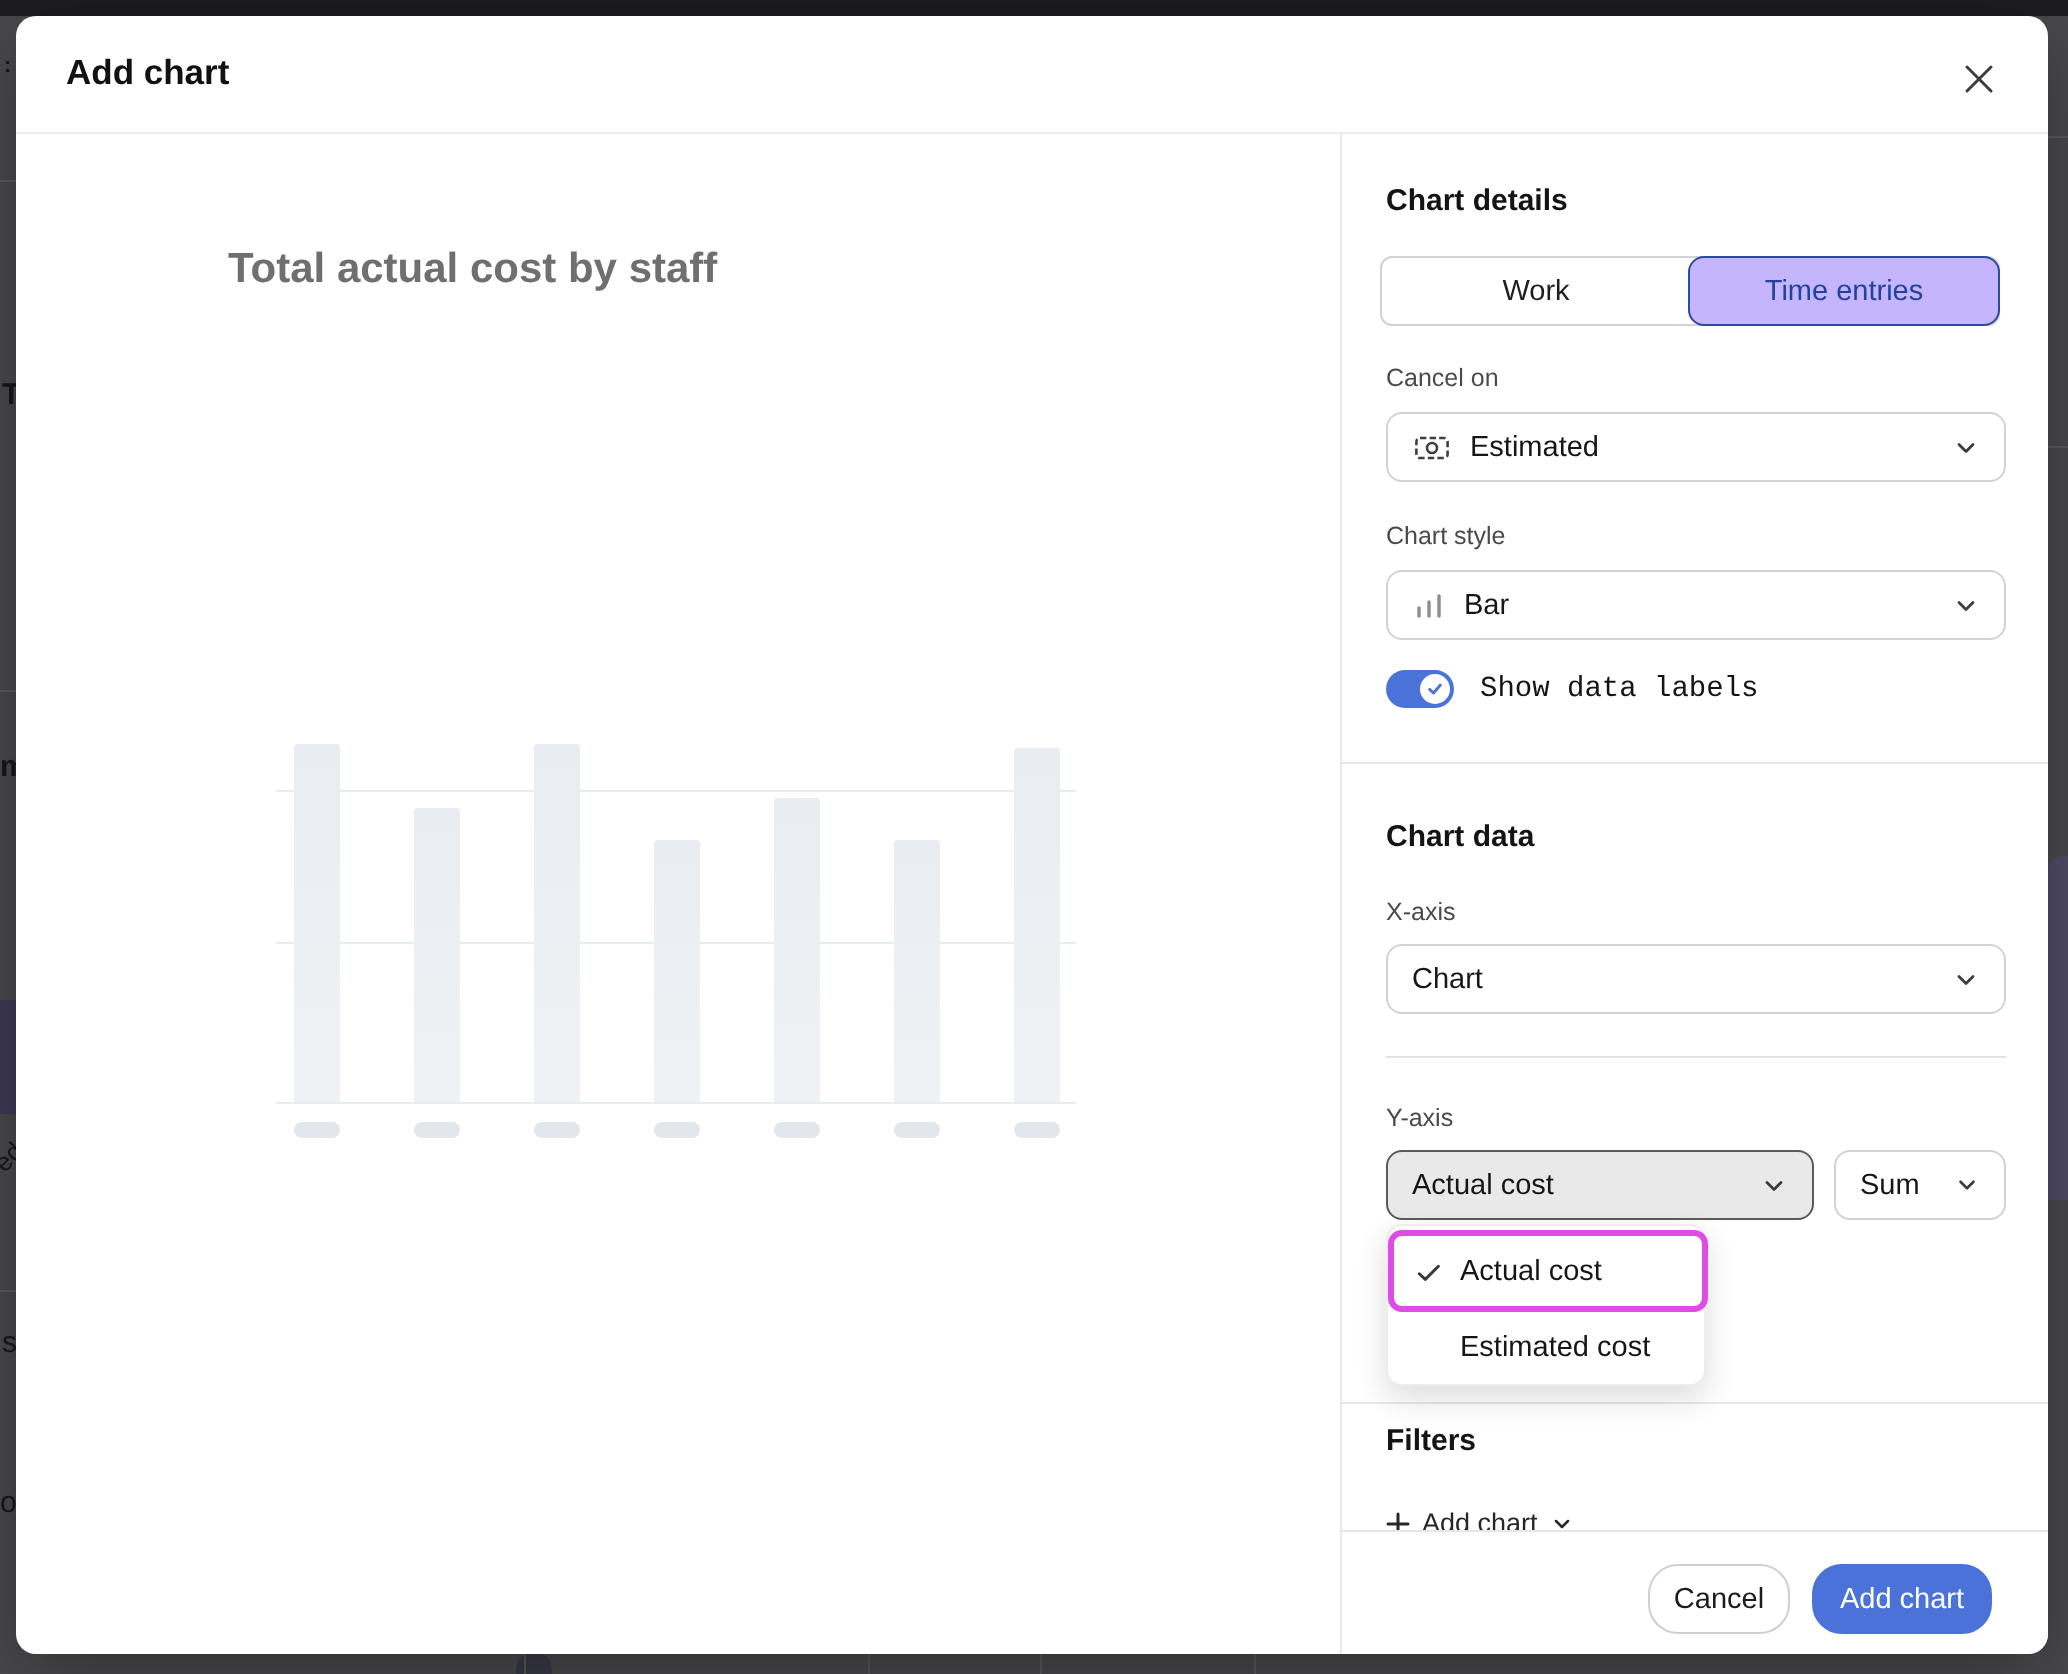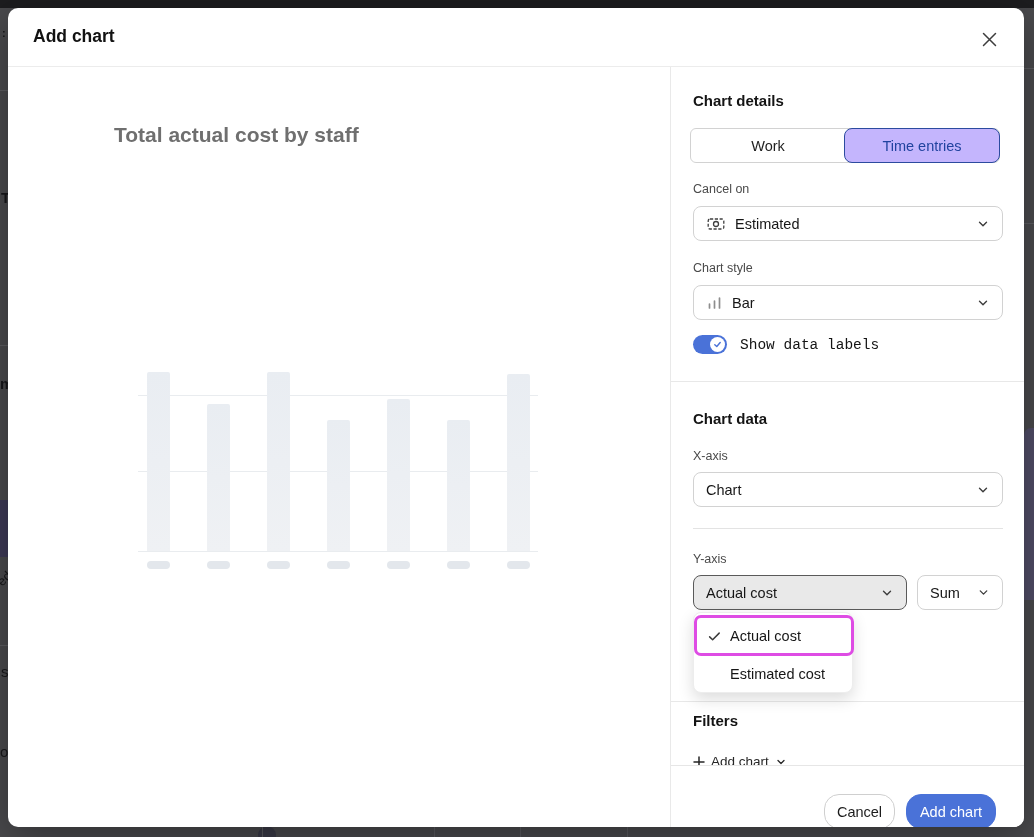--- a/index.html
+++ b/index.html
@@ -62,21 +62,21 @@
   .menu-item.no-check { padding-left:36px; }
   .magenta-box { position:absolute; left:0; top:2px; width:160px; height:41px; border:3px solid #de4ce4;
                  border-radius:7px; pointer-events:none; z-index:5; }
 
   .add-filter { position:absolute; left:685px; top:746px; display:flex; align-items:center; gap:6px; font-size:13.5px;
                 color:#262626; cursor:pointer; }
 
   .footer { position:absolute; left:663px; top:757px; width:353px; height:62px; background:#fff;
             border-top:1px solid #e6e6e6; z-index:6; }
   .btn { position:absolute; top:16px; height:35px; border-radius:15px; display:flex; align-items:center;
-         justify-content:center; font-size:14.5px; cursor:pointer;margin-top:12px; }
+         justify-content:center; font-size:14.5px; cursor:pointer; }
   .btn-cancel { left:153px; width:71px; background:#fff; border:1px solid #cfcfcf; color:#1c1c1c; }
   .btn-primary { left:235px; width:90px; background:#4a72d8; border:1px solid #4a72d8; color:#fff; }
 </style>
 </head>
 <body>
 
 <div class="stage">
 
   <div class="bg-top"></div>
   <div class="bg-frag" style="left:2px; top:28px; font-size:11px;">:</div>

